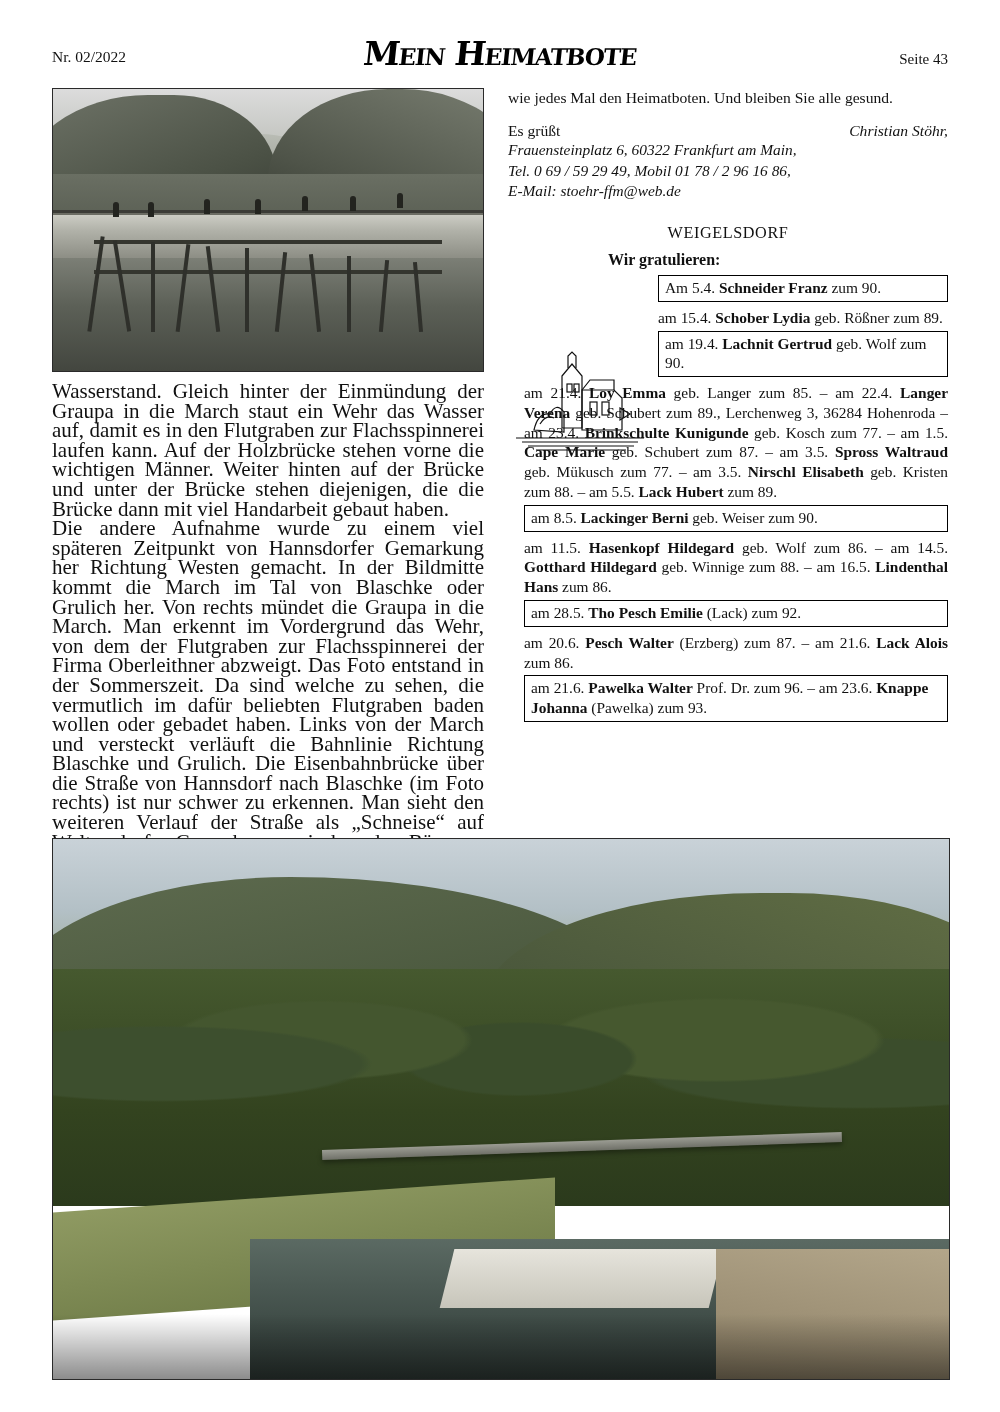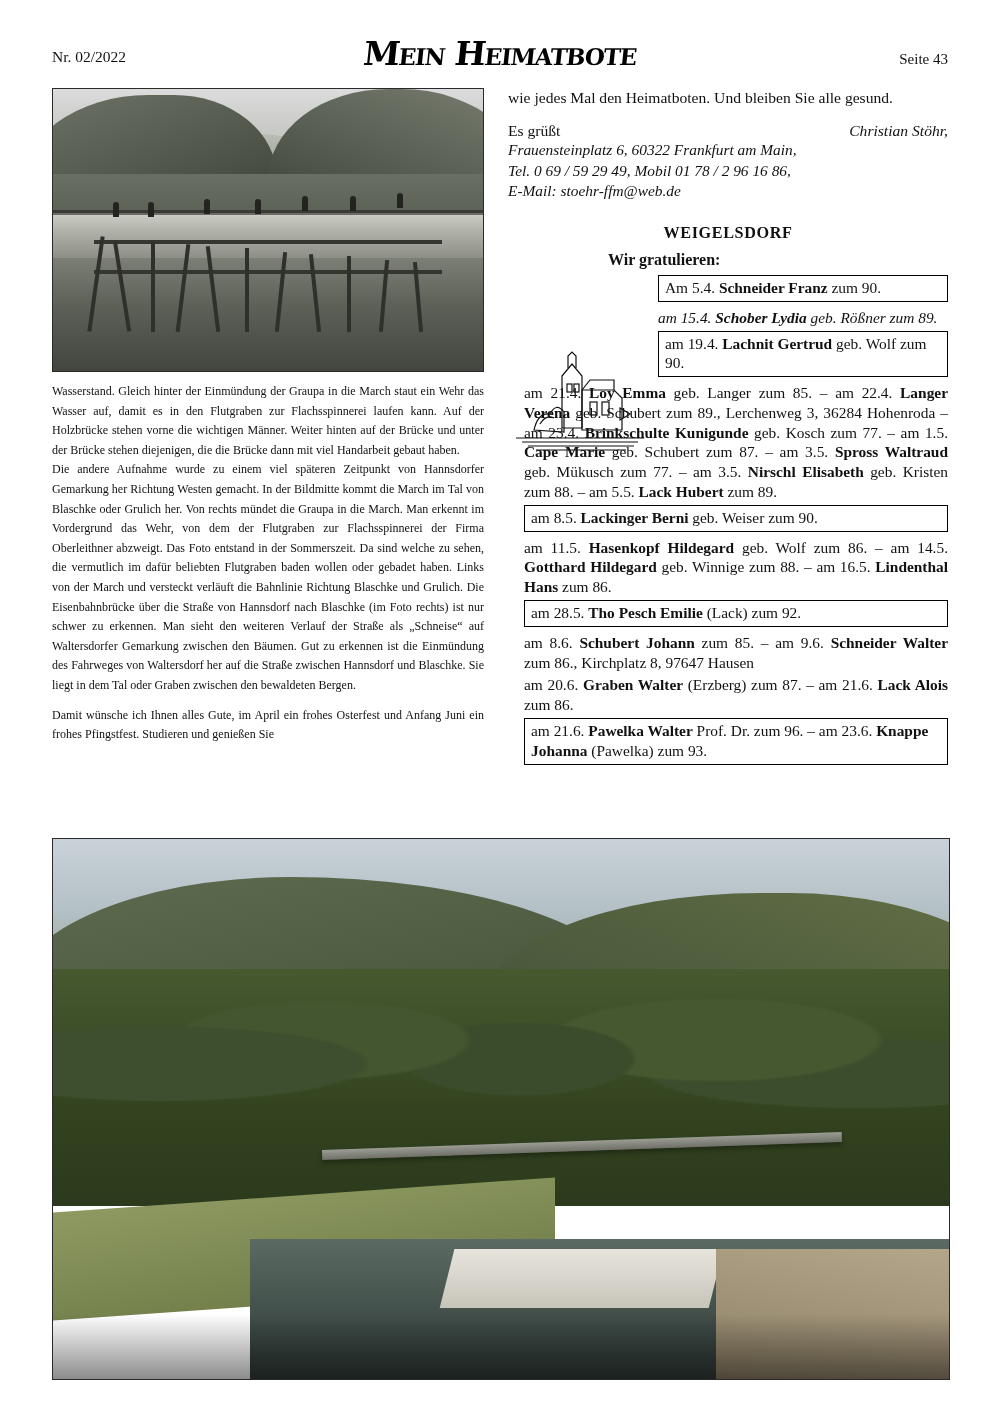--- a/index.html
+++ b/index.html
@@ -193,21 +193,21 @@
     background: linear-gradient(190deg, #b3a68a 0%, #8d8066 100%);
   }
   .p2-shadow {
     position: absolute; left: 0; bottom: 0; width: 100%; height: 12%;
     background: linear-gradient(180deg, rgba(0,0,0,0) 0%, rgba(0,0,0,.45) 100%);
   }
 
   
   p.body {
     margin: 0 0 0 0;
-    font-size: 12px;
+    font-size: 21px;
     line-height: 19.6px;
     text-align: justify;
     hyphens: auto;
   }
   .left-text { margin-top: 10px; }
   .left-text p + p { margin-top: 0px; }
   .left-text p.spaced { margin-top: 10px; }
 
   .right-top p {
     font-size: 15.6px;
@@ -229,21 +229,21 @@
   }
   .sig-first {
     position: absolute;
     right: 0;
     top: 0;
     font-style: italic;
   }
 
   .section-title {
     text-align: center;
-    font-weight: bold;
+    font-weight: normal;
     font-size: 16.2px;
     letter-spacing: .6px;
     margin-top: 22px;
   }
   .congrats {
     font-weight: bold;
     font-size: 16px;
     margin-top: 8px;
     margin-left: 100px;
   }
@@ -261,21 +261,20 @@
     position: relative;
   }
   .entry {
     font-size: 15.4px;
     line-height: 19.8px;
     text-align: justify;
     margin: 0 0 3px 16px;
   }
   .entry.indent {
     margin-left: 150px;
-    font-style: italic;
   }
   .entry.boxed {
     border: 1px solid #000;
     padding: 2px 6px 3px 6px;
     margin-bottom: 6px;
     text-align: left;
   }
   .entry.boxed.indent-box {
     margin-left: 150px;
   }
@@ -390,22 +389,21 @@
     </div>
 
     <div class="entries">
       <div class="entry boxed indent-box">Am 5.4. <b>Schneider Franz</b> zum 90.</div>
       <div class="entry indent">am 15.4. <b>Schober Lydia</b> geb. Rößner zum 89.</div>
       <div class="entry boxed indent-box">am 19.4. <b>Lachnit Gertrud</b> geb. Wolf zum 90.</div>
       <div class="entry">am 21.4. <b>Loy Emma</b> geb. Langer zum 85. – am 22.4. <b>Langer Verena</b> geb. Schubert zum 89., Lerchenweg 3, 36284 Hohenroda – am 23.4. <b>Brinkschulte Kunigunde</b> geb. Kosch zum 77. – am 1.5. <b>Cape Marie</b> geb. Schubert zum 87. – am 3.5. <b>Spross Waltraud</b> geb. Mükusch zum 77. – am 3.5. <b>Nirschl Elisabeth</b> geb. Kristen zum 88. – am 5.5. <b>Lack Hubert</b> zum 89.</div>
       <div class="entry boxed">am 8.5. <b>Lackinger Berni</b> geb. Weiser zum 90.</div>
       <div class="entry">am 11.5. <b>Hasenkopf Hildegard</b> geb. Wolf zum 86. – am 14.5. <b>Gotthard Hildegard</b> geb. Winnige zum 88. – am 16.5. <b>Lindenthal Hans</b> zum 86.</div>
       <div class="entry boxed">am 28.5. <b>Tho Pesch Emilie</b> (Lack) zum 92.</div>
-      <div class="entry">am 8.6. <b>Schubert Johann</b> zum 85. – am 9.6. <b>Schneider Walter</b> zum 86., Kirchplatz 8, 97647 Hausen</div>
-      <div class="entry">am 20.6. <b>Graben Walter</b> (Erzberg) zum 87. – am 21.6. <b>Lack Alois</b> zum 86.</div>
+      <div class="entry">am 20.6. <b>Pesch Walter</b> (Erzberg) zum 87. – am 21.6. <b>Lack Alois</b> zum 86.</div>
       <div class="entry boxed">am 21.6. <b>Pawelka Walter</b> Prof. Dr. zum 96. – am 23.6. <b>Knappe Johanna</b> (Pawelka) zum 93.</div>
     </div>
 
   </div>
 
   <div class="photo-bottom">
     <div class="p2-sky"></div>
     <div class="p2-ridge-far"></div>
     <div class="p2-ridge-r"></div>
     <div class="p2-forest"></div>

